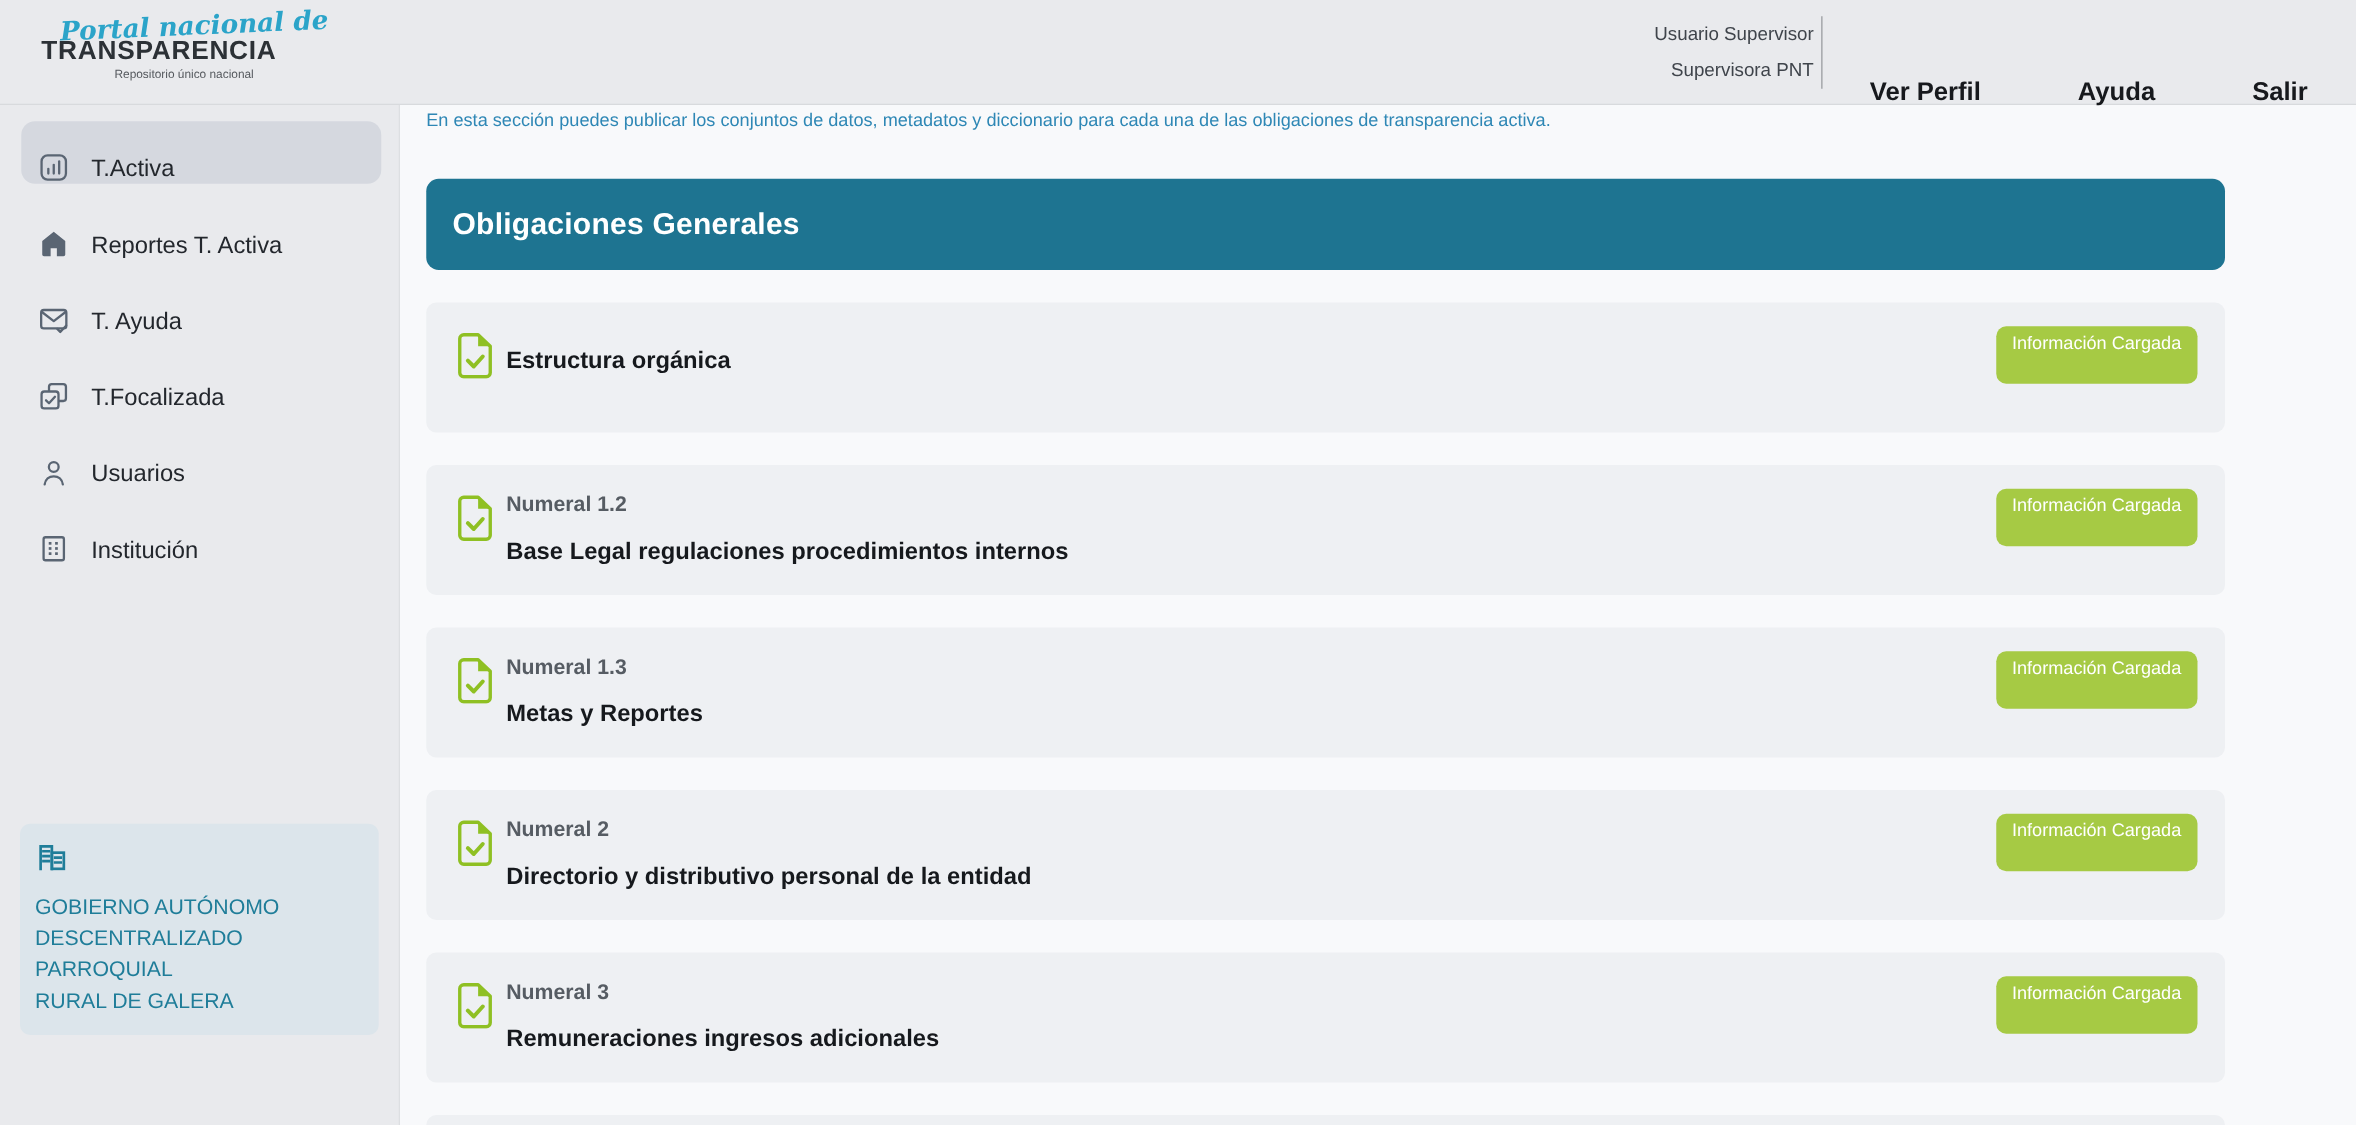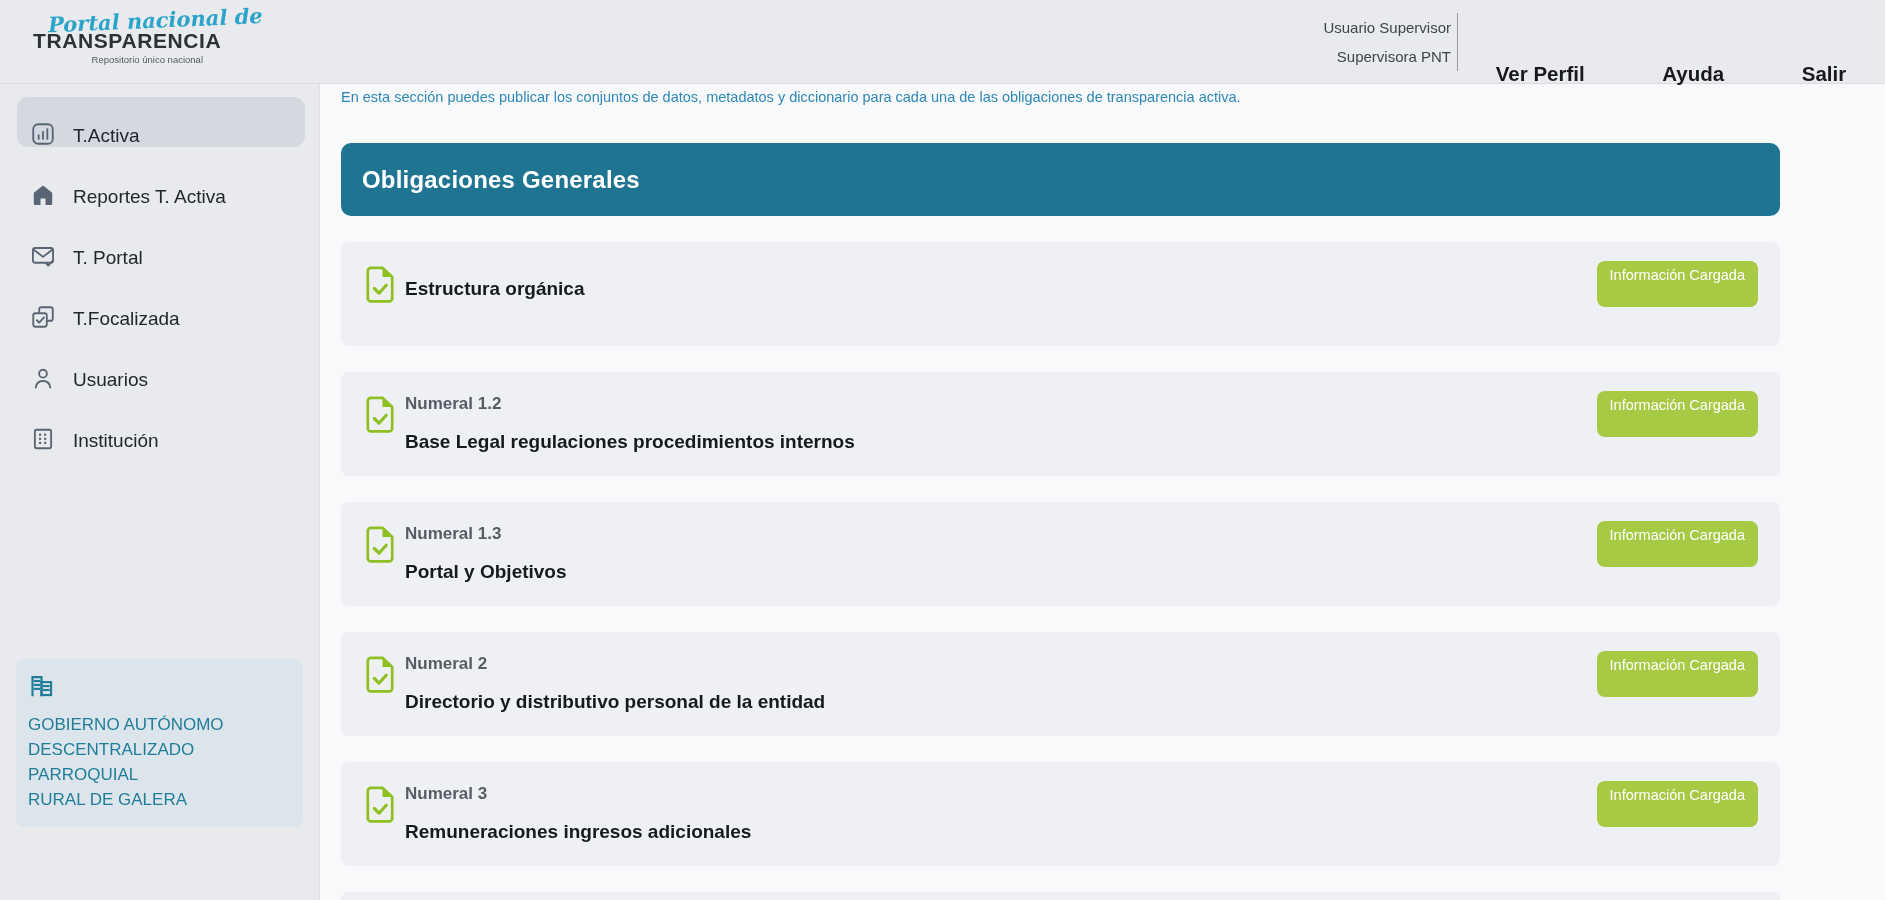--- a/index.html
+++ b/index.html
@@ -139,21 +139,21 @@
           </svg>
           <span class="side-label">Reportes T. Activa</span>
         </div>
 
         <div class="side-item">
           <svg width="26" height="26" viewBox="0 0 24 24" fill="none" stroke="#5a6573" stroke-width="1.7" stroke-linecap="round" stroke-linejoin="round">
             <rect x="2.7" y="4.6" width="18.6" height="13.6" rx="2"></rect>
             <path d="M3.5 6.3 12 12.8l8.5-6.5"></path>
             <path d="m14.6 18.6 2.2 2.2 4.3-4.6"></path>
           </svg>
-          <span class="side-label">T. Portal</span>
+          <span class="side-label">T. Ayuda</span>
         </div>
 
         <div class="side-item">
           <svg width="26" height="26" viewBox="0 0 24 24" fill="none" stroke="#5a6573" stroke-width="1.7" stroke-linecap="round" stroke-linejoin="round">
             <rect x="8.5" y="3" width="12.5" height="12.5" rx="2"></rect>
             <rect x="3" y="8.5" width="12.5" height="12.5" rx="2" fill="#e9eaed"></rect>
             <path d="m6.3 15 2.2 2.2 4.4-4.8"></path>
           </svg>
           <span class="side-label">T.Focalizada</span>
         </div>
@@ -235,21 +235,21 @@
       </div>
 
       <div class="ob-card">
         <svg class="file-icon" width="28" height="37" viewBox="0 0 28 37">
           <path d="M5 1.8h11.5L26.2 11v21.2a3.2 3.2 0 0 1-3.2 3.2H5a3.2 3.2 0 0 1-3.2-3.2V5A3.2 3.2 0 0 1 5 1.8Z" fill="none" stroke="#8fc023" stroke-width="2.7" stroke-linejoin="round"></path>
           <path d="M16.5 1.8 26.2 11h-9.7Z" fill="#8fc023"></path>
           <path d="m8.3 22.5 4.7 4.7 7.2-8" fill="none" stroke="#8fc023" stroke-width="3.2" stroke-linecap="round" stroke-linejoin="round"></path>
         </svg>
         <div class="ob-text">
           <div class="ob-numeral">Numeral 1.3</div>
-          <div class="ob-title">Portal y Objetivos</div>
+          <div class="ob-title">Metas y Reportes</div>
         </div>
         <span class="badge">Información Cargada</span>
       </div>
 
       <div class="ob-card">
         <svg class="file-icon" width="28" height="37" viewBox="0 0 28 37">
           <path d="M5 1.8h11.5L26.2 11v21.2a3.2 3.2 0 0 1-3.2 3.2H5a3.2 3.2 0 0 1-3.2-3.2V5A3.2 3.2 0 0 1 5 1.8Z" fill="none" stroke="#8fc023" stroke-width="2.7" stroke-linejoin="round"></path>
           <path d="M16.5 1.8 26.2 11h-9.7Z" fill="#8fc023"></path>
           <path d="m8.3 22.5 4.7 4.7 7.2-8" fill="none" stroke="#8fc023" stroke-width="3.2" stroke-linecap="round" stroke-linejoin="round"></path>
         </svg>

